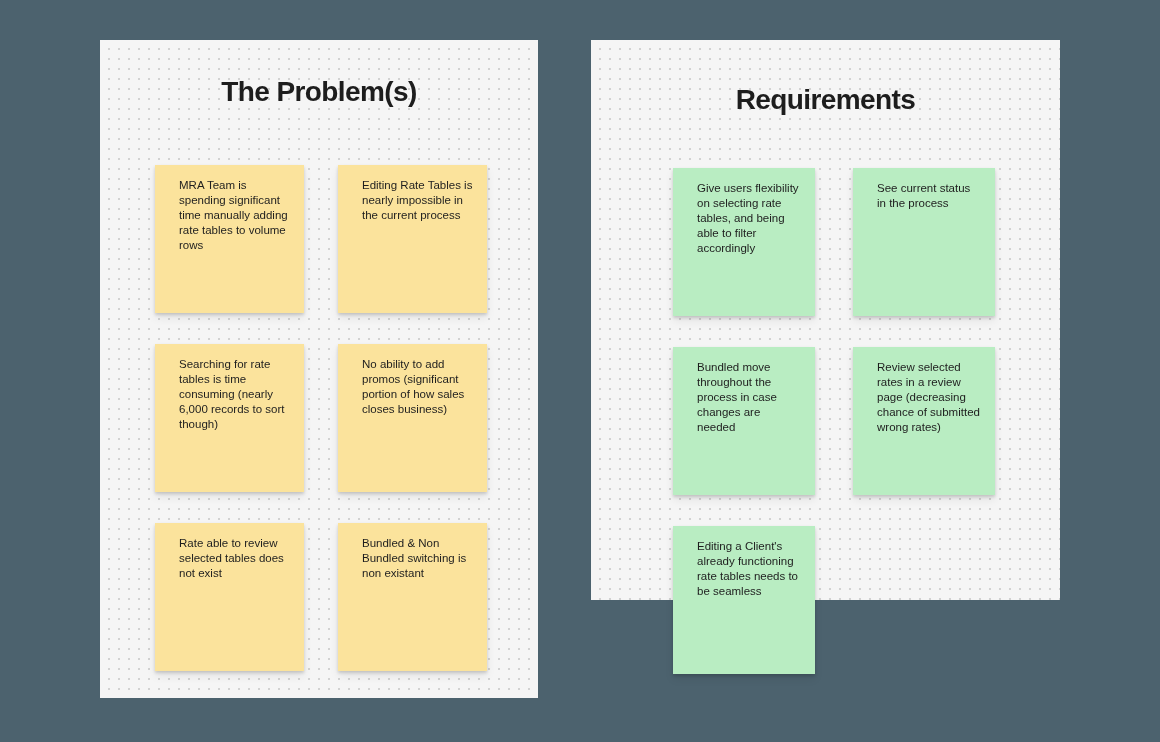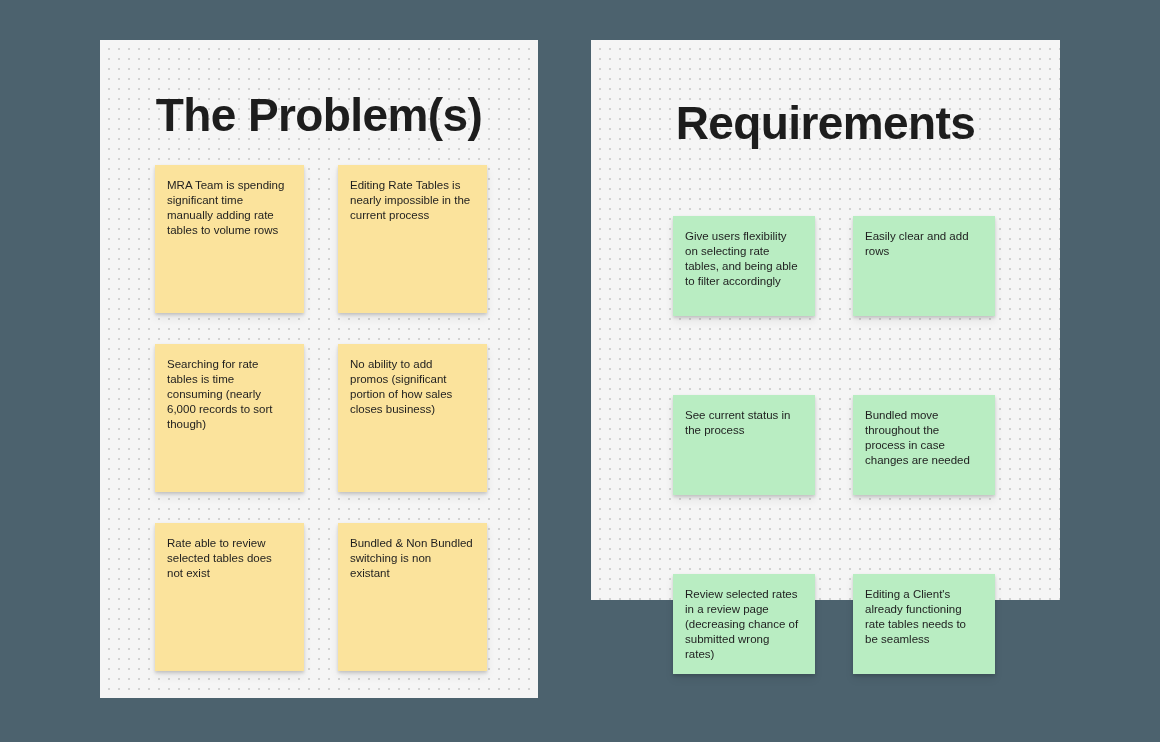--- a/index.html
+++ b/index.html
@@ -35,21 +35,21 @@
     left: 591px;
     top: 40px;
     width: 469px;
     height: 560px;
   }
   .panel-title {
     position: absolute;
     left: 0;
     width: 100%;
     text-align: center;
-    font-size: 46px;
+    font-size: 28px;
     font-weight: 600;
     letter-spacing: -0.6px;
     color: #1d1d1d;
     white-space: nowrap;
   }
   .panel-left .panel-title { top: 17px; }
   .panel-right .panel-title { top: 25px; }
   .notes {
     position: absolute;
     display: grid;
@@ -63,29 +63,29 @@
   }
   .panel-right .notes {
     left: 82px;
     top: 128px;
     grid-template-columns: 142px 142px;
     grid-auto-rows: 148px;
     gap: 31px 38px;
   }
   .note {
     box-sizing: border-box;
-    padding: 13px 14px 12px 12px;
+    padding: 13px 14px 12px 24px;
     font-size: 11.5px;
     line-height: 15px;
     font-weight: 400;
     color: #1e1e1e;
     box-shadow: 0 2px 3px rgba(0,0,0,0.16), 0 5px 9px rgba(0,0,0,0.07);
   }
   .note-yellow { background: #fbe39c; }
-  .note-green  { background: #b9edc2; margin-top: 48px; }
+  .note-green  { background: #b9edc2; }
 </style>
 </head>
 <body>
 
 <div class="board">
 
   <section class="panel panel-left">
     <h1 class="panel-title">The Problem(s)</h1>
     <div class="notes">
       <div class="note note-yellow">MRA Team is spending significant time manually adding rate tables to volume rows</div>
@@ -94,21 +94,20 @@
       <div class="note note-yellow">No ability to add promos (significant portion of how sales closes business)</div>
       <div class="note note-yellow">Rate able to review selected tables does not exist</div>
       <div class="note note-yellow">Bundled &amp; Non Bundled switching is non existant</div>
     </div>
   </section>
 
   <section class="panel panel-right">
     <h1 class="panel-title">Requirements</h1>
     <div class="notes">
       <div class="note note-green">Give users flexibility on selecting rate tables, and being able to filter accordingly</div>
-      <div class="note note-green">Easily clear and add rows</div>
       <div class="note note-green">See current status in the process</div>
       <div class="note note-green">Bundled move throughout the process in case changes are needed</div>
       <div class="note note-green">Review selected rates in a review page (decreasing chance of submitted wrong rates)</div>
       <div class="note note-green">Editing a Client's already functioning rate tables needs to be seamless</div>
     </div>
   </section>
 
 </div>
 
 </body></html>

